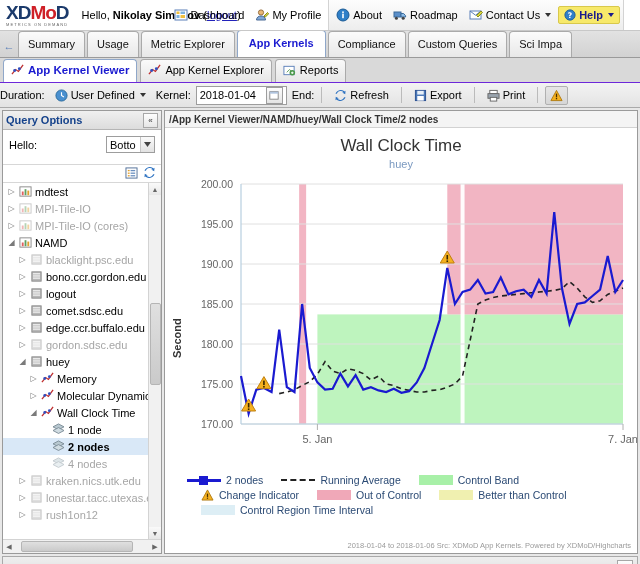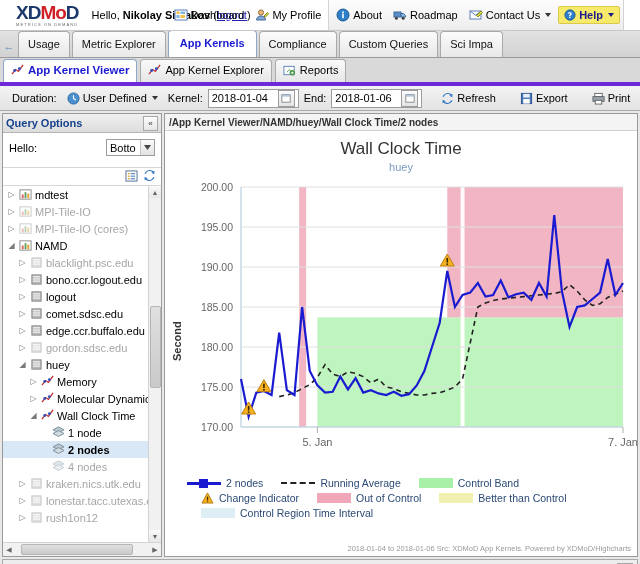--- a/index.html
+++ b/index.html
@@ -4,21 +4,21 @@
 <style>
   html,body{margin:0;padding:0;}
   body{
     width:640px;height:564px;overflow:hidden;
     font-family:"Liberation Sans",sans-serif;
     font-size:11px;color:#000;
     background:#e8e8e8;
   }
   
   .banner{height:30px;background:#fff;border-bottom:1px solid #c8c8c8;display:flex;align-items:center;position:relative;}
-  .logo{margin-left:16px;display:flex;flex-direction:column;line-height:1;}
+  .logo{margin-left:6px;display:flex;flex-direction:column;line-height:1;}
   .logo .l1{font-size:19px;font-weight:bold;letter-spacing:-1px;}
   .logo .l1 .x{color:#1b3a6b}.logo .l1 .d{color:#1b3a6b}
   .logo .l1 .m{color:#cf2027}.logo .l1 .o{color:#cf2027}
   .logo .l2{font-size:4px;color:#666;letter-spacing:1.1px;margin-top:1px;}
   .hello{margin-left:13px;font-size:11px;}
   .hello b{font-weight:bold;}
   .hello a{color:#2222bb;text-decoration:underline;}
   .topnav{position:absolute;right:16px;top:0;height:30px;display:flex;align-items:center;gap:3px;}
   .tnitem{display:flex;align-items:center;gap:3px;padding:2px 4px;font-size:11px;white-space:nowrap;}
   .tngroup{display:flex;align-items:center;gap:3px;background:linear-gradient(#fdfdfd,#ededed);border:1px solid #d3d3d3;border-top:none;border-bottom:none;padding:4px 3px;height:22px;}
@@ -31,26 +31,26 @@
   .arrowbtn{width:14px;height:22px;display:flex;align-items:center;justify-content:center;color:#5a7fb8;font-size:11px;}
   .tab{
     background:linear-gradient(#fbfbfb,#e8e8e8);
     border:1px solid #aaa;border-bottom:none;
     border-radius:4px 4px 0 0;
     padding:4px 9px 5px 9px;font-size:11px;white-space:nowrap;color:#111;
     height:16px;box-sizing:content-box;line-height:16px;
   }
   .tab.active{background:#fff;color:#1a1ad0;font-weight:bold;border-color:#8fa7c9;padding:4px 11px 6px 11px;}
   
-  .subtabs{height:24px;background:#d9d9d9;border-bottom:4px solid #6d28d9;display:flex;align-items:flex-end;padding:0 3px;gap:3px;}
+  .subtabs{height:24px;background:#d9d9d9;border-bottom:1px solid #6d28d9;display:flex;align-items:flex-end;padding:0 3px;gap:3px;}
   .subtab{background:linear-gradient(#fafafa,#e6e6e6);border:1px solid #aaa;border-bottom:none;border-radius:4px 4px 0 0;
           padding:3px 7px 4px;display:flex;align-items:center;gap:4px;font-size:11px;height:15px;line-height:15px;white-space:nowrap;}
   .subtab.active{background:#fff;color:#1a1ad0;font-weight:bold;border-color:#8fa7c9;font-size:11.5px;}
   
-  .toolbar{height:24px;background:linear-gradient(#f3f3f3,#e3e3e3);border-bottom:1px solid #aaa;display:flex;align-items:center;padding:0 12px;gap:5px;overflow:hidden;white-space:nowrap;}
+  .toolbar{height:24px;background:linear-gradient(#f3f3f3,#e3e3e3);border-bottom:1px solid #aaa;display:flex;align-items:center;padding:0 0;gap:5px;overflow:hidden;white-space:nowrap;}
   .tbl{font-size:11px;}
   .tbsep{width:1px;height:16px;background:#bbb;margin:0 2px;}
   .tbbtn{display:flex;align-items:center;gap:3px;padding:2px 4px;font-size:11px;border:1px solid transparent;border-radius:2px;}
   .tbbtn.pressed{background:linear-gradient(#e6e6e6,#d6d6d6);border:1px solid #b0b0b0;}
   .dateinput{background:#fff;border:1px solid #9d9d9d;height:15px;line-height:15px;padding:1px 3px;font-size:11px;display:flex;align-items:center;gap:4px;}
   .dateinput .val{min-width:62px;}
   .calbtn{width:15px;height:15px;border:1px solid #9d9d9d;background:linear-gradient(#fcfcfc,#e4e4e4);display:flex;align-items:center;justify-content:center;}
   
   .body{display:flex;height:448px;background:#e8e8e8;padding:2px;box-sizing:border-box;gap:2px;}
   .leftpanel{width:158px;background:#fff;border:1px solid #9a9a9a;display:flex;flex-direction:column;}
@@ -178,20 +178,21 @@
         </span>
         <span>Help</span>
         <i class="caret" style="border-top-color:#1a1a8c"></i>
       </div>
     </div>
   </div>
 </div>
 
 <div class="tabstrip">
   <div class="arrowbtn">←</div>
+  <div class="tab">Summary</div>
   <div class="tab">Usage</div>
   <div class="tab">Metric Explorer</div>
   <div class="tab active">App Kernels</div>
   <div class="tab">Compliance</div>
   <div class="tab">Custom Queries</div>
   <div class="tab">Sci Impa</div>
 
 </div>
 
 <div class="subtabs">
@@ -244,29 +245,20 @@
   <div class="dateinput">
     <span class="val">2018-01-04</span>
     <span class="calbtn">
       <svg width="10" height="10" viewBox="0 0 12 12">
           <rect x="1" y="2" width="10" height="9" fill="#fff" stroke="#7a7a7a"></rect>
           <rect x="1" y="2" width="10" height="2.4" fill="#b0c4de"></rect>
         </svg>
     </span>
   </div>
   <span class="tbl">End:</span>
-  <div class="dateinput">
-    <span class="val">2018-01-06</span>
-    <span class="calbtn">
-      <svg width="10" height="10" viewBox="0 0 12 12">
-          <rect x="1" y="2" width="10" height="9" fill="#fff" stroke="#7a7a7a"></rect>
-          <rect x="1" y="2" width="10" height="2.4" fill="#b0c4de"></rect>
-        </svg>
-    </span>
-  </div>
   <div class="tbsep"></div>
   <div class="tbbtn">
     <span class="ic" style="width:13px;height:13px;flex:0 0 13px">
       <svg width="13" height="13" viewBox="0 0 14 14">
           <path d="M3 5a4.5 4.5 0 017.5-1.3l-1.8.2 3.4 1.7.3-3.6-1 .8A6 6 0 001.6 5z" fill="#2a70c0"></path>
           <path d="M11 9a4.5 4.5 0 01-7.5 1.3l1.8-.2L1.9 8.4l-.3 3.6 1-.8A6 6 0 0012.4 9z" fill="#2a70c0"></path>
         </svg>
     </span>
     <span>Refresh</span>
   </div>
@@ -398,21 +390,21 @@
             <span>blacklight.psc.edu</span>
           </div>
           <div class="tnode" style="padding-left: 15px;">
             <span class="exp">▷</span>
             <span class="ic" style="width: 13px; height: 13px; flex: 0 0 13px; opacity: 1;"><svg width="13" height="13" viewBox="0 0 14 14">
                 <rect x="2" y="2" width="10" height="10" fill="#b8b8b8" stroke="#888"></rect>
                 <rect x="3.2" y="3.2" width="7.6" height="1.6" fill="#e8e8e8"></rect>
                 <rect x="3.2" y="5.6" width="7.6" height="1.6" fill="#e8e8e8"></rect>
                 <rect x="3.2" y="8" width="7.6" height="1.6" fill="#e8e8e8"></rect>
               </svg></span>
-            <span>bono.ccr.logout.edu</span>
+            <span>bono.ccr.gordon.edu</span>
           </div>
           <div class="tnode" style="padding-left: 15px;">
             <span class="exp">▷</span>
             <span class="ic" style="width: 13px; height: 13px; flex: 0 0 13px; opacity: 1;"><svg width="13" height="13" viewBox="0 0 14 14">
                 <rect x="2" y="2" width="10" height="10" fill="#b8b8b8" stroke="#888"></rect>
                 <rect x="3.2" y="3.2" width="7.6" height="1.6" fill="#e8e8e8"></rect>
                 <rect x="3.2" y="5.6" width="7.6" height="1.6" fill="#e8e8e8"></rect>
                 <rect x="3.2" y="8" width="7.6" height="1.6" fill="#e8e8e8"></rect>
               </svg></span>
             <span>logout</span>

